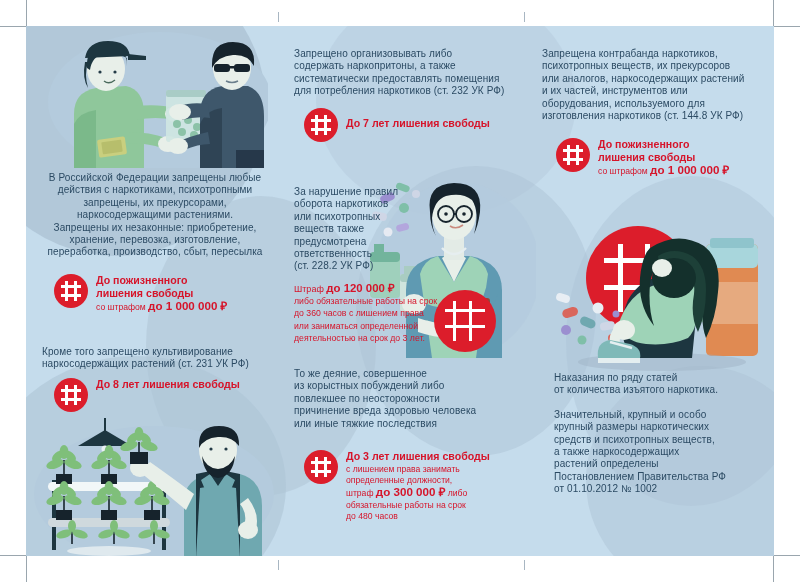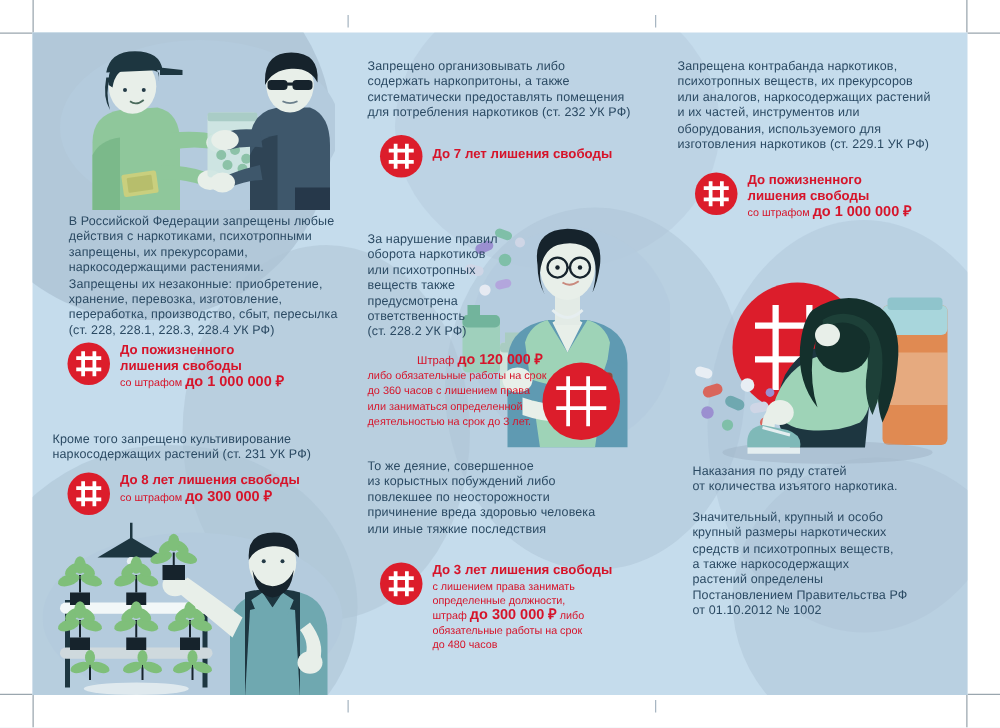--- a/index.html
+++ b/index.html
@@ -64,21 +64,21 @@
     border-radius: 50%;
     background: #dc1d2b;
     position: relative;
   }
   .badge i {
     position: absolute; background: #ffffff; display: block;
   }
 
   
   .red-block { position: absolute; color: #d6142a; font-size: 8.7px; line-height: 12.2px; }
-  .red-block .l1 { font-size: 9px; text-align: center; }
+  .red-block .l1 { font-size: 9px; }
   .red-block .l1 b { font-size: 11.4px; font-weight: bold; }
 
   
   .ill { position: absolute; }
 </style>
 </head>
 <body>
 
 <div id="page">
 
@@ -149,29 +149,28 @@
         <rect x="194" y="36" width="16" height="8" rx="3" fill="#16232c"></rect>
         <rect x="188" y="38" width="8" height="2.5" fill="#16232c"></rect>
         <path d="M186 53 Q192 56 198 53" stroke="#6b7f8c" stroke-width="1.4" fill="none"></path>
 
         <path d="M168 76 Q150 74 140 78 L142 92 Q156 88 170 90 Z" fill="#3e576b"></path>
         <ellipse cx="140" cy="84" rx="11" ry="8" fill="#e8efe9"></ellipse>
         <path d="M168 104 Q150 108 138 114 L144 122 Q158 116 170 116 Z" fill="#3e576b"></path>
         <ellipse cx="138" cy="118" rx="10" ry="8" fill="#e8efe9"></ellipse>
       </svg>
 
-      <div class="body-text" style="left:29px; top:146px; width:226px;">
+      <div class="body-text" style="left:16px; top:146px; width:226px;text-align:center;">
         <div>В Российской Федерации запрещены любые</div>
         <div>действия с наркотиками, психотропными</div>
         <div>запрещены, их прекурсорами,</div>
         <div>наркосодержащими растениями.</div>
         <div>Запрещены их незаконные: приобретение,</div>
         <div>хранение, перевозка, изготовление,</div>
         <div>переработка, производство, сбыт, пересылка</div>
-        <div>(ст. 228, 228.1, 228.3, 228.4 УК РФ)</div>
       </div>
 
       <div class="penalty" style="left:28px; top:248px;">
         <div class="badge" style="width:34px; height:34px;">
           <i style="left:11px; top:7px; width:2.6px; height:20px;"></i>
           <i style="left:20px; top:7px; width:2.6px; height:20px;"></i>
           <i style="left:7px;  top:11px; width:20px; height:2.6px;"></i>
           <i style="left:7px;  top:20px; width:20px; height:2.6px;"></i>
         </div>
         <div class="pen-text">
@@ -193,23 +192,20 @@
       <div class="penalty" style="left:28px; top:352px;">
         <div class="badge" style="width:34px; height:34px;">
           <i style="left:11px; top:7px; width:2.6px; height:20px;"></i>
           <i style="left:20px; top:7px; width:2.6px; height:20px;"></i>
           <i style="left:7px;  top:11px; width:20px; height:2.6px;"></i>
           <i style="left:7px;  top:20px; width:20px; height:2.6px;"></i>
         </div>
         <div class="pen-text">
           <div class="pen-head">
             <div>До 8 лет лишения свободы</div>
-          </div>
-          <div class="pen-sub">
-            <span>со штрафом </span><span class="big">до 300 000 ₽</span>
           </div>
         </div>
       </div>
 
       <svg class="ill" style="left:8px; top:392px; width:244px; height:140px;" viewBox="0 0 244 140">
         <ellipse cx="120" cy="76" rx="120" ry="68" fill="#b4cbdd"></ellipse>
 
         <rect x="70" y="0" width="2" height="14" fill="#1d3640"></rect>
         <path d="M44 28 L98 28 L71 12 Z" fill="#1d3640"></path>
         <circle cx="71" cy="31" r="3.5" fill="#e9f1f3"></circle>
@@ -445,21 +441,21 @@
     </div>
 
     <div class="col" id="col3">
 
       <div class="body-text" style="left:18px; top:22px; width:236px;">
         <div>Запрещена контрабанда наркотиков,</div>
         <div>психотропных веществ, их прекурсоров</div>
         <div>или аналогов, наркосодержащих растений</div>
         <div>и их частей, инструментов или</div>
         <div>оборудования, используемого для</div>
-        <div>изготовления наркотиков (ст. 229.1 УК РФ)</div>
+        <div>изготовления наркотиков (ст. 144.8 УК РФ)</div>
       </div>
 
       <div class="penalty" style="left:32px; top:112px;">
         <div class="badge" style="width:34px; height:34px;">
           <i style="left:11px; top:7px; width:2.6px; height:20px;"></i>
           <i style="left:20px; top:7px; width:2.6px; height:20px;"></i>
           <i style="left:7px;  top:11px; width:20px; height:2.6px;"></i>
           <i style="left:7px;  top:20px; width:20px; height:2.6px;"></i>
         </div>
         <div class="pen-text">

